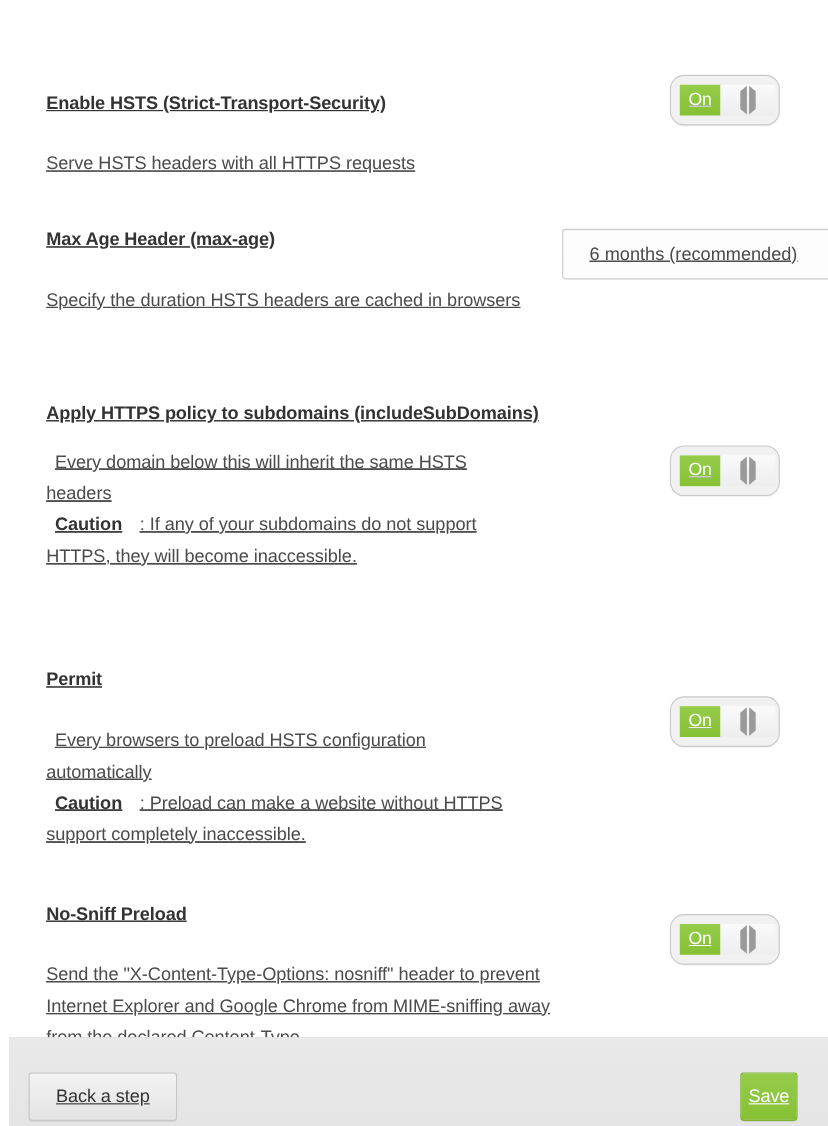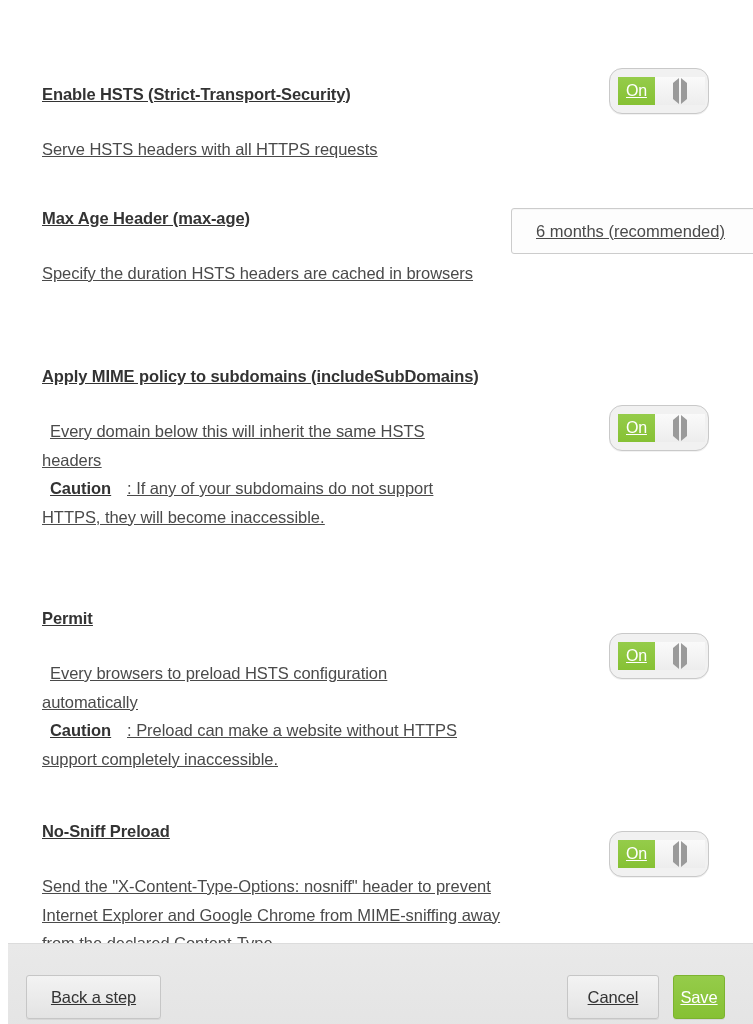--- a/index.html
+++ b/index.html
@@ -203,22 +203,22 @@
         <div class="setting-title">Max Age Header (max-age)</div>
         <div class="setting-desc" style="margin-top:11px;">Specify the duration HSTS headers are cached in browsers</div>
       </div>
       <div class="select-box" style="left:503px; top:28px; width:270px;">
         <span>6 months (recommended)</span>
       </div>
     </div>
 
     <div class="setting-row" style="top:330px;">
       <div class="setting-text" style="width:480px;">
-        <div class="setting-title">Apply MIME policy to subdomains (includeSubDomains)</div>
-        <div class="setting-desc" style="margin-top:11px;">
+        <div class="setting-title">Apply HTTPS policy to subdomains (includeSubDomains)</div>
+        <div class="setting-desc" style="">
           <span>Every domain below this will inherit the same HSTS headers</span><br>
           <b>Caution</b><span>: If any of your subdomains do not support HTTPS, they will become inaccessible.</span>
         </div>
       </div>
       <div class="toggle" style="left:601px; top:67px;">
         <div class="toggle-on">On</div>
         <div class="toggle-handle">
           <span class="arrow-left"></span>
           <span class="arrow-right"></span>
         </div>
@@ -254,16 +254,15 @@
           <span class="arrow-right"></span>
         </div>
       </div>
     </div>
 
   </div>
 
   <div class="footer"></div>
 
   <div class="btn btn-default" id="btn-back">Back a step</div>
-  <div class="btn btn-default" id="btn-cancel">Cancel</div>
   <div class="btn btn-primary" id="btn-save">Save</div>
 
 </div>
 
 </body></html>

